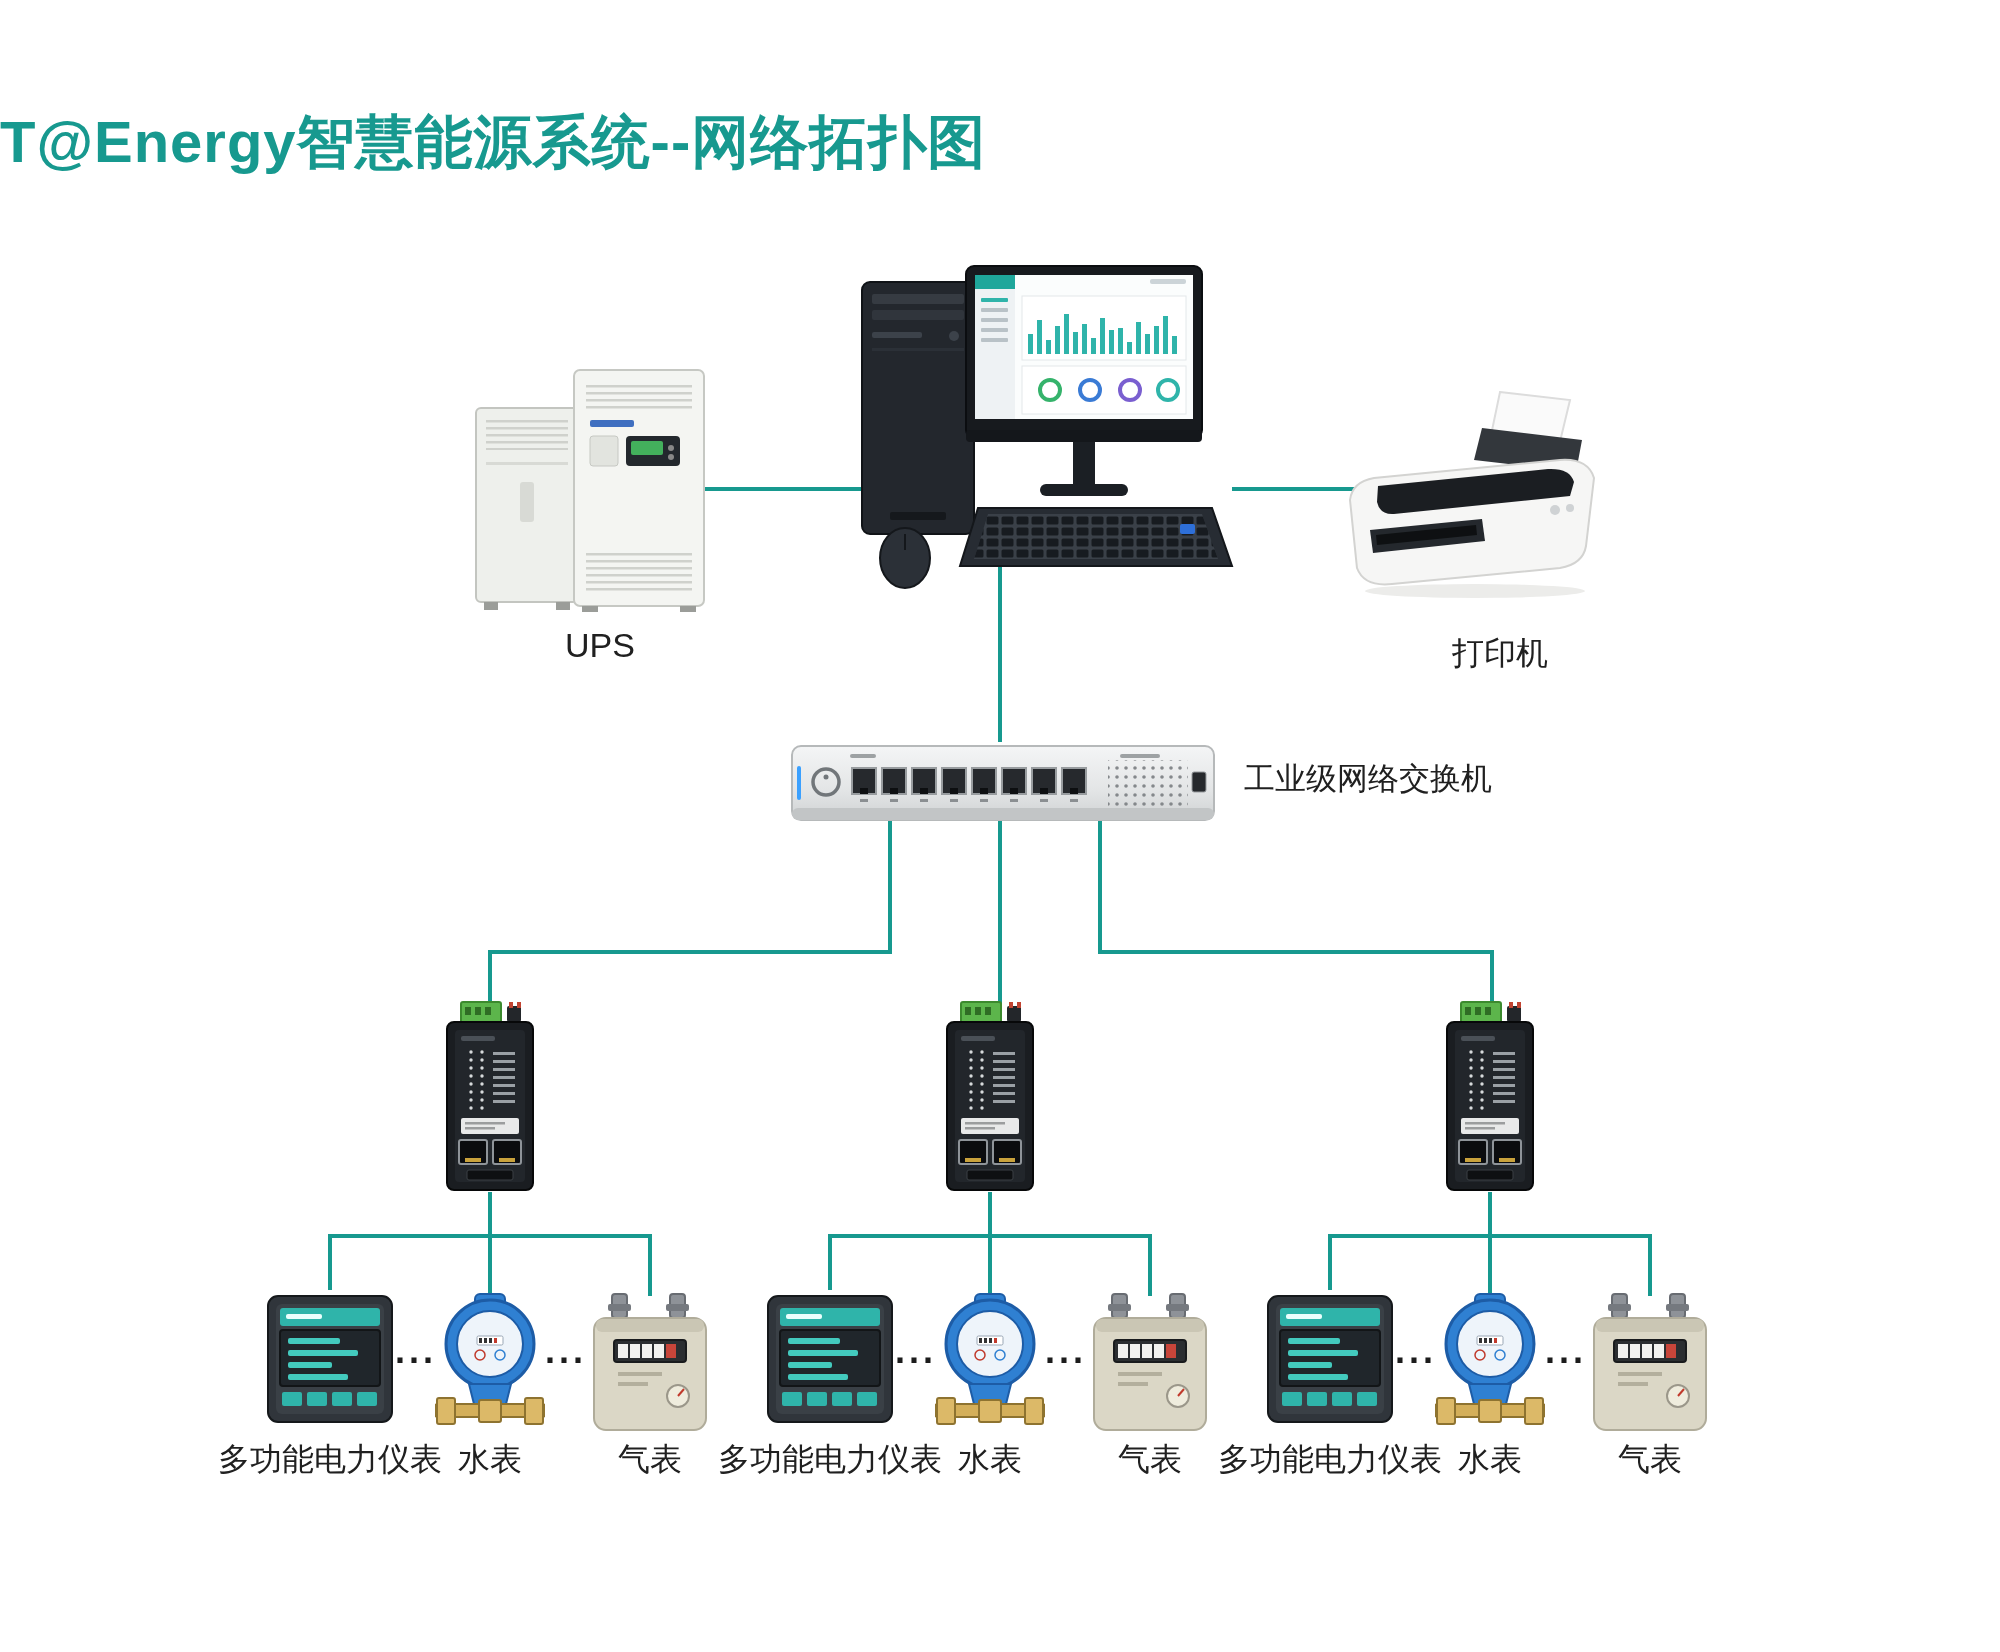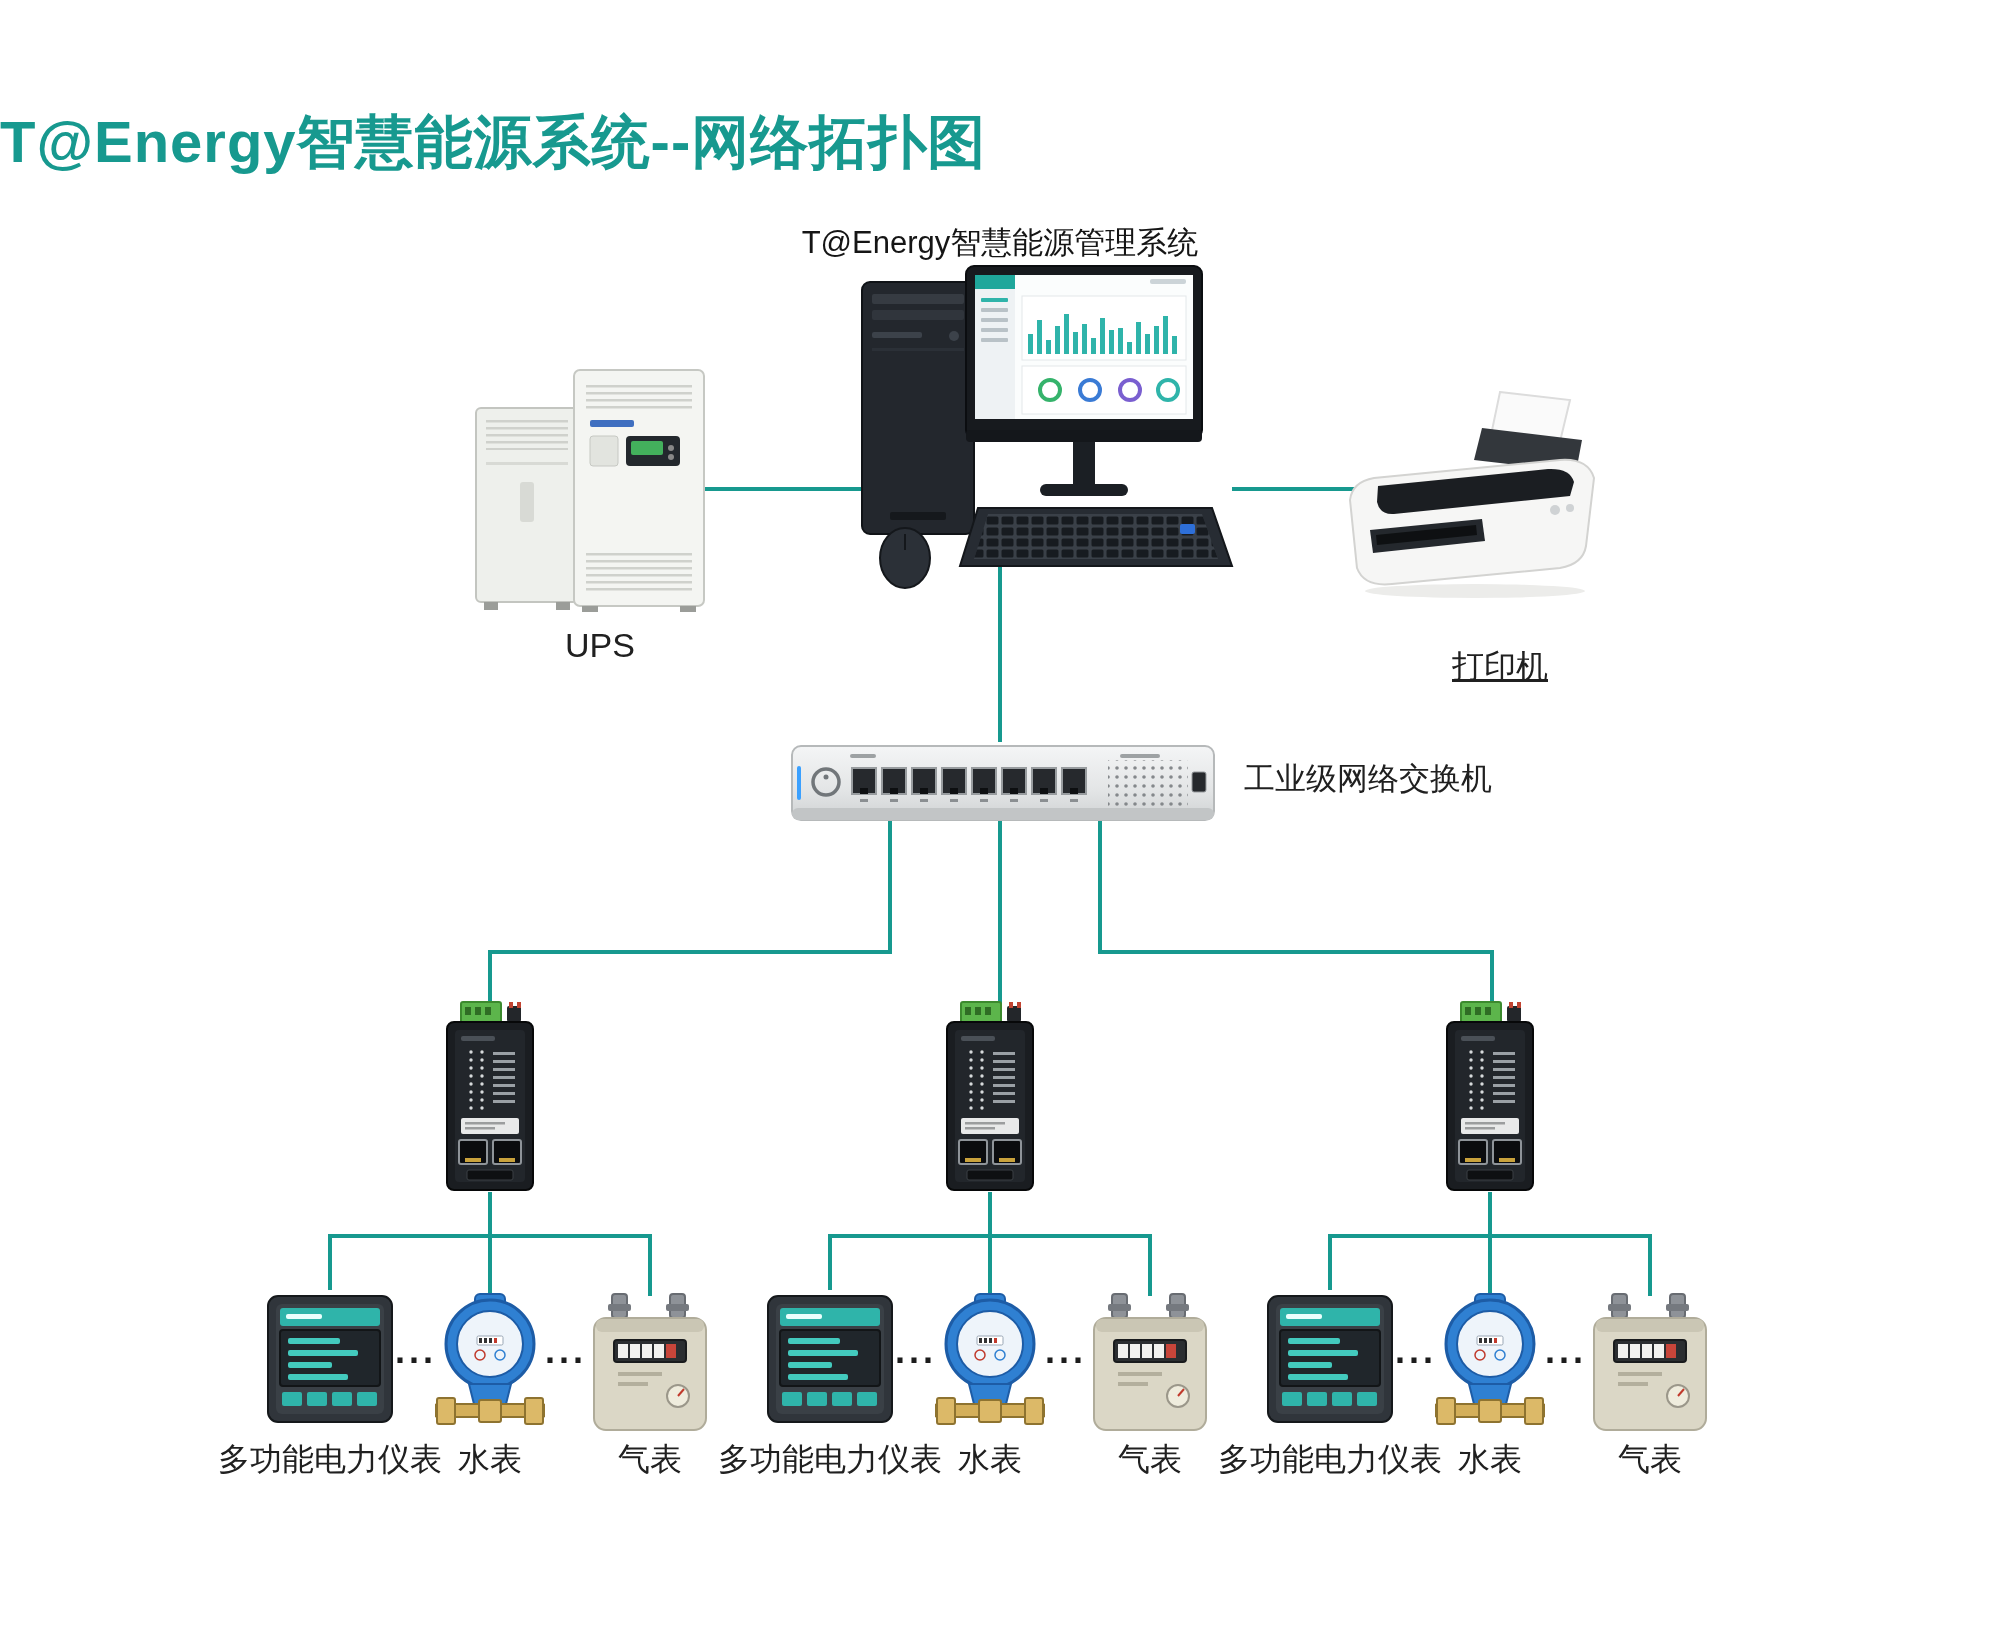--- a/index.html
+++ b/index.html
@@ -133,21 +133,20 @@
     <rect x="28" y="90" width="30" height="4" fill="#b3af9d"></rect>
     <circle cx="88" cy="104" r="11" fill="#efecdd" stroke="#9b978a" stroke-width="2"></circle>
     <line x1="88" y1="104" x2="94" y2="97" stroke="#c0392b" stroke-width="2"></line>
   </symbol>
 </defs>
 </svg>
 
 <div class="canvas">
 
   <div class="title">T@Energy智慧能源系统--网络拓扑图</div>
-  <div class="subtitle">T@Energy智慧能源管理系统</div>
 
   <div class="line" style="left:694px; top:487px; width:172px; height:4px;"></div>
   <div class="line" style="left:1232px; top:487px; width:130px; height:4px;"></div>
   <div class="line" style="left:998px; top:556px; width:4px; height:186px;"></div>
   <div class="line" style="left:888px; top:820px; width:4px; height:134px;"></div>
   <div class="line" style="left:488px; top:950px; width:404px; height:4px;"></div>
   <div class="line" style="left:488px; top:954px; width:4px; height:56px;"></div>
   <div class="line" style="left:998px; top:820px; width:4px; height:190px;"></div>
   <div class="line" style="left:1098px; top:820px; width:4px; height:134px;"></div>
   <div class="line" style="left:1098px; top:950px; width:396px; height:4px;"></div>
@@ -240,21 +239,21 @@
       <polygon points="152,40 252,52 246,84 144,72" fill="#33373c"></polygon>
       <ellipse cx="145" cy="203" rx="110" ry="7" fill="#ececea"></ellipse>
       <path d="M20,112 Q22,94 44,90 L230,72 Q258,70 264,90 L256,158 Q253,176 230,180 L62,196 Q34,199 27,180 Z" fill="#f6f6f5" stroke="#d3d3d1" stroke-width="2"></path>
       <path d="M48,98 L218,81 Q240,80 244,94 L240,108 L64,126 Q50,127 47,114 Z" fill="#1b1e22"></path>
       <polygon points="40,142 152,131 155,153 43,165" fill="#24282d"></polygon>
       <polygon points="46,147 146,137 147,147 47,157" fill="#0e1012"></polygon>
       <circle cx="225" cy="122" r="5" fill="#cfd2d4"></circle>
       <circle cx="240" cy="120" r="4" fill="#cfd2d4"></circle>
     </svg>
   </div>
-  <div class="label" style="left:1420px; top:645px; width:160px;text-decoration:underline;">打印机</div>
+  <div class="label" style="left:1420px; top:632px; width:160px;">打印机</div>
 
   <div class="device" style="left:790px; top:738px; width:430px; height:95px;">
     <svg viewBox="0 0 430 95" width="430" height="95">
       <rect x="2" y="8" width="422" height="74" rx="9" fill="url(#swbody)" stroke="#b6b9ba" stroke-width="2"></rect>
       <rect x="2" y="70" width="422" height="12" rx="6" fill="#c2c5c6"></rect>
       <rect x="7" y="28" width="4" height="34" rx="2" fill="#3aa0ff"></rect>
       <circle cx="36" cy="44" r="13" fill="none" stroke="#71767a" stroke-width="3.5"></circle>
       <circle cx="36" cy="39" r="2.5" fill="#71767a"></circle>
       <rect x="60" y="16" width="26" height="4" rx="2" fill="#9da1a3"></rect>
       <rect x="330" y="16" width="40" height="4" rx="2" fill="#9da1a3"></rect>

